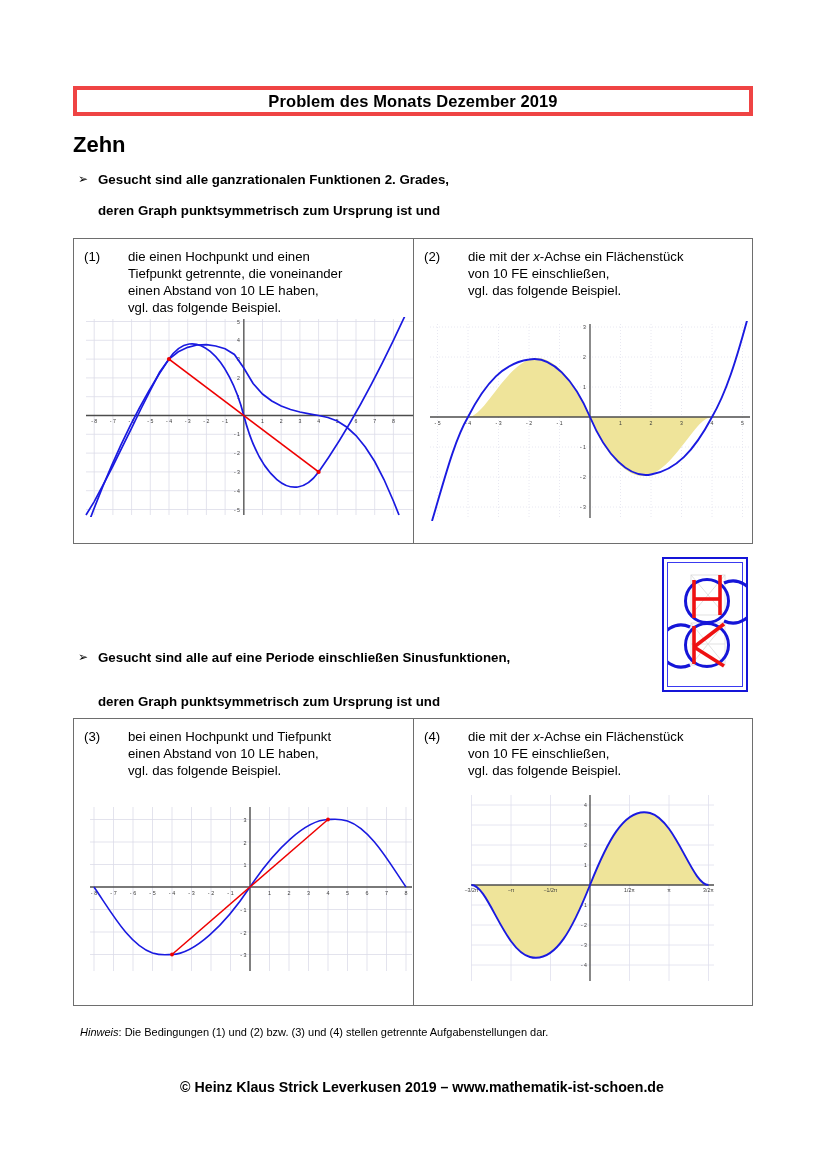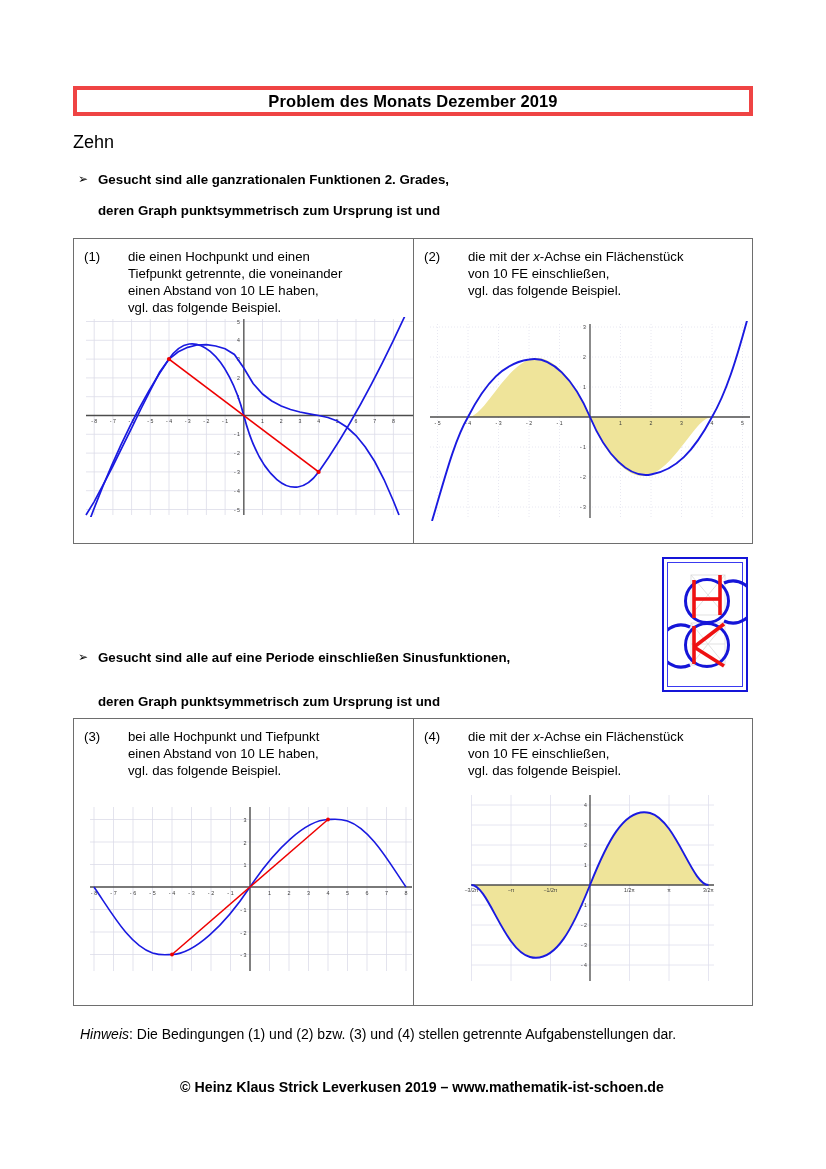--- a/index.html
+++ b/index.html
@@ -19,21 +19,21 @@
     display:flex;align-items:center;justify-content:center;
     box-sizing:border-box;
   }
   .title-box .t{
     font-size:16.5px;font-weight:bold;letter-spacing:0.1px;
   }
 
   
   .headline{
     position:absolute;left:73px;top:132px;
-    font-size:18px;font-weight:normal;
+    font-size:22px;font-weight:bold;
   }
 
   
   .bullet{
     position:absolute;display:flex;align-items:flex-start;
     font-size:13.3px;font-weight:bold;
   }
   .bullet .arrow{
     width:20px;display:inline-block;font-size:12px;font-weight:normal;
     line-height:1.25;
@@ -69,21 +69,21 @@
     position:absolute;left:662px;top:557px;width:86px;height:135px;
     border:2px solid #1515d8;background:#fff;box-sizing:border-box;
   }
   .logo-inner{
     position:absolute;left:3px;top:3px;right:3px;bottom:3px;
     border:1px solid #3a3af0;box-sizing:border-box;
   }
 
   
   .note{
-    position:absolute;left:80px;top:1026px;font-size:14px;
+    position:absolute;left:80px;top:1026px;font-size:11px;
   }
   .note i{font-style:italic;}
   .footer{
     position:absolute;left:9px;top:1079px;width:826px;text-align:center;
     font-size:14.2px;font-weight:bold;
   }
 
   svg{display:block;}
   .axis-label{font-size:5.2px;fill:#3b3b3b;font-family:"Liberation Sans",sans-serif;}
   .axis-label3{font-size:5.4px;fill:#3b3b3b;font-family:"Liberation Sans",sans-serif;}
@@ -307,21 +307,21 @@
     <span>Gesucht sind alle auf eine Periode einschließen Sinusfunktionen,</span>
   </div>
   <div class="subline" style="left:98px;top:694px;">deren Graph punktsymmetrisch zum Ursprung ist und</div>
 
   <div class="tbl" style="top:718px;height:288px;">
 
     <div class="cell left">
       <div class="txt">
         <span class="num">(3)</span>
         <span class="lines">
-          <span>bei alle Hochpunkt und Tiefpunkt</span><br>
+          <span>bei einen Hochpunkt und Tiefpunkt</span><br>
           <span>einen Abstand von 10 LE haben,</span><br>
           <span>vgl. das folgende Beispiel.</span>
         </span>
       </div>
 
       <div class="plot-wrap" style="margin-top:14px;">
         <svg width="332" height="190" viewBox="0 0 332 190">
 
           <g stroke="#dcdce8" stroke-width="0.8">
             <line x1="10" y1="14" x2="10" y2="178"></line>

